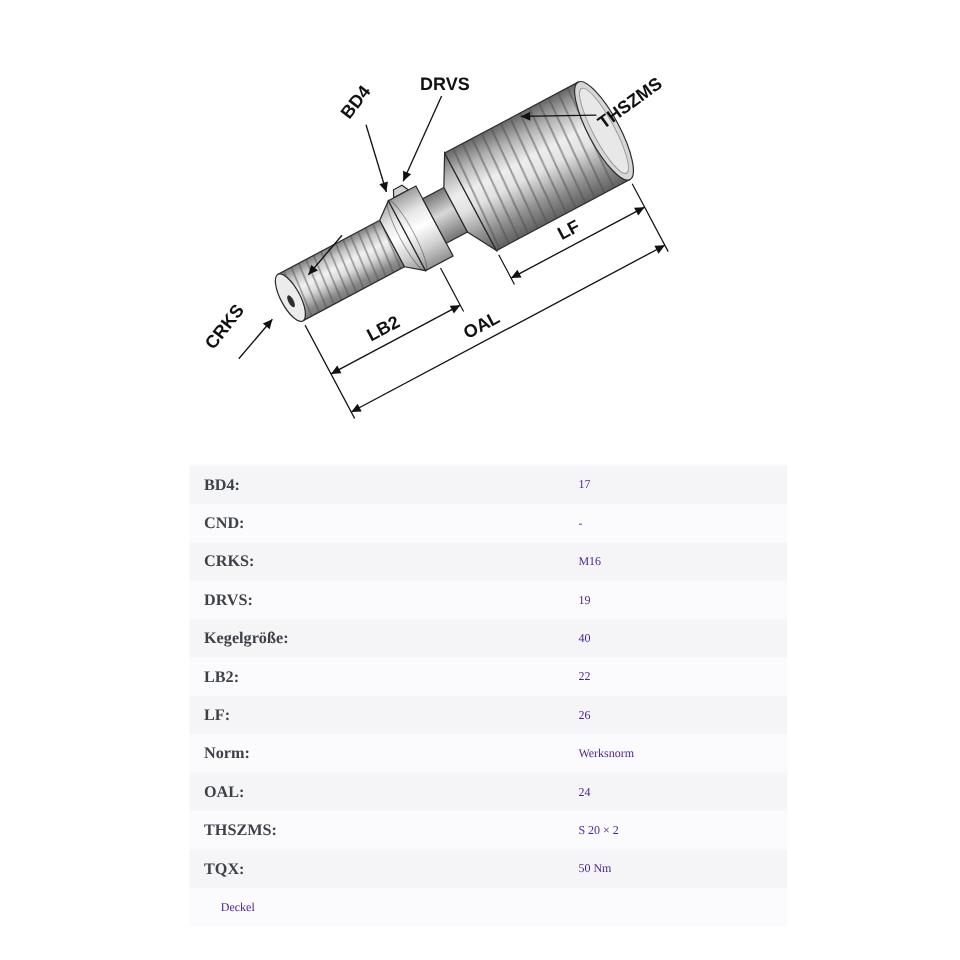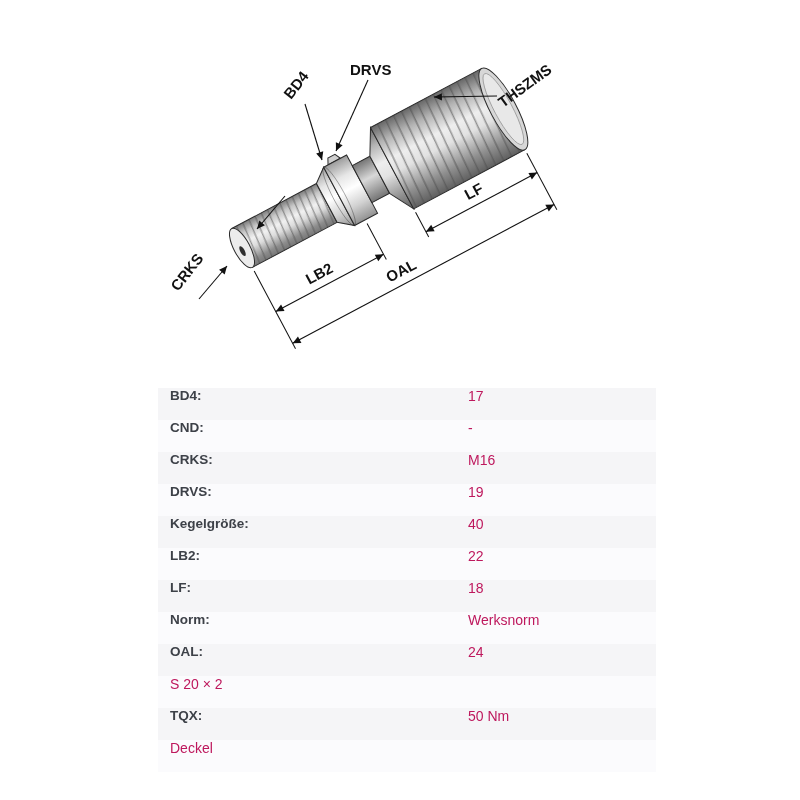--- a/index.html
+++ b/index.html
@@ -12,31 +12,31 @@
   .diagram-wrap{width:800px;height:382px;position:relative;}
   svg text.dim{
     font-family:"Liberation Sans",sans-serif;
     font-size:15px;font-weight:700;fill:#111111;
   }
   .spec-table{
     margin:6px 0 0 158px;
     width:498px;
   }
   .spec-row{
-    display:flex;align-items:flex-start;
-    height:32px;padding-left:12px;box-sizing:border-box;
+    display:flex;align-items:center;
+    height:32px;padding-left:12px;box-sizing:border-box;font-family:Liberation Serif, serif;
   }
   .spec-row:nth-child(odd){background:#f5f5f7;}
   .spec-row:nth-child(even){background:#fbfbfd;}
   .spec-label{
     width:298px;flex:0 0 298px;
     font-weight:700;font-size:13.5px;color:#3d4148;
   }
   .spec-value{
-    font-size:14px;color:#be185d;
+    font-size:10px;color:#4c1d95;margin-left:14px;
   }
 </style>
 </head>
 <body>
 
 <div class="page">
 
   <div class="diagram-wrap">
     <svg width="800" height="382" viewBox="0 0 800 382">
       <defs>
@@ -154,31 +154,32 @@
     <div class="spec-row">
       <div class="spec-label">Kegelgröße:</div>
       <div class="spec-value">40</div>
     </div>
     <div class="spec-row">
       <div class="spec-label">LB2:</div>
       <div class="spec-value">22</div>
     </div>
     <div class="spec-row">
       <div class="spec-label">LF:</div>
-      <div class="spec-value">18</div>
+      <div class="spec-value">26</div>
     </div>
     <div class="spec-row">
       <div class="spec-label">Norm:</div>
       <div class="spec-value">Werksnorm</div>
     </div>
     <div class="spec-row">
       <div class="spec-label">OAL:</div>
       <div class="spec-value">24</div>
     </div>
     <div class="spec-row">
+      <div class="spec-label">THSZMS:</div>
       <div class="spec-value">S 20 × 2</div>
     </div>
     <div class="spec-row">
       <div class="spec-label">TQX:</div>
       <div class="spec-value">50 Nm</div>
     </div>
     <div class="spec-row">
       <div class="spec-value">Deckel</div>
     </div>
   </div>

